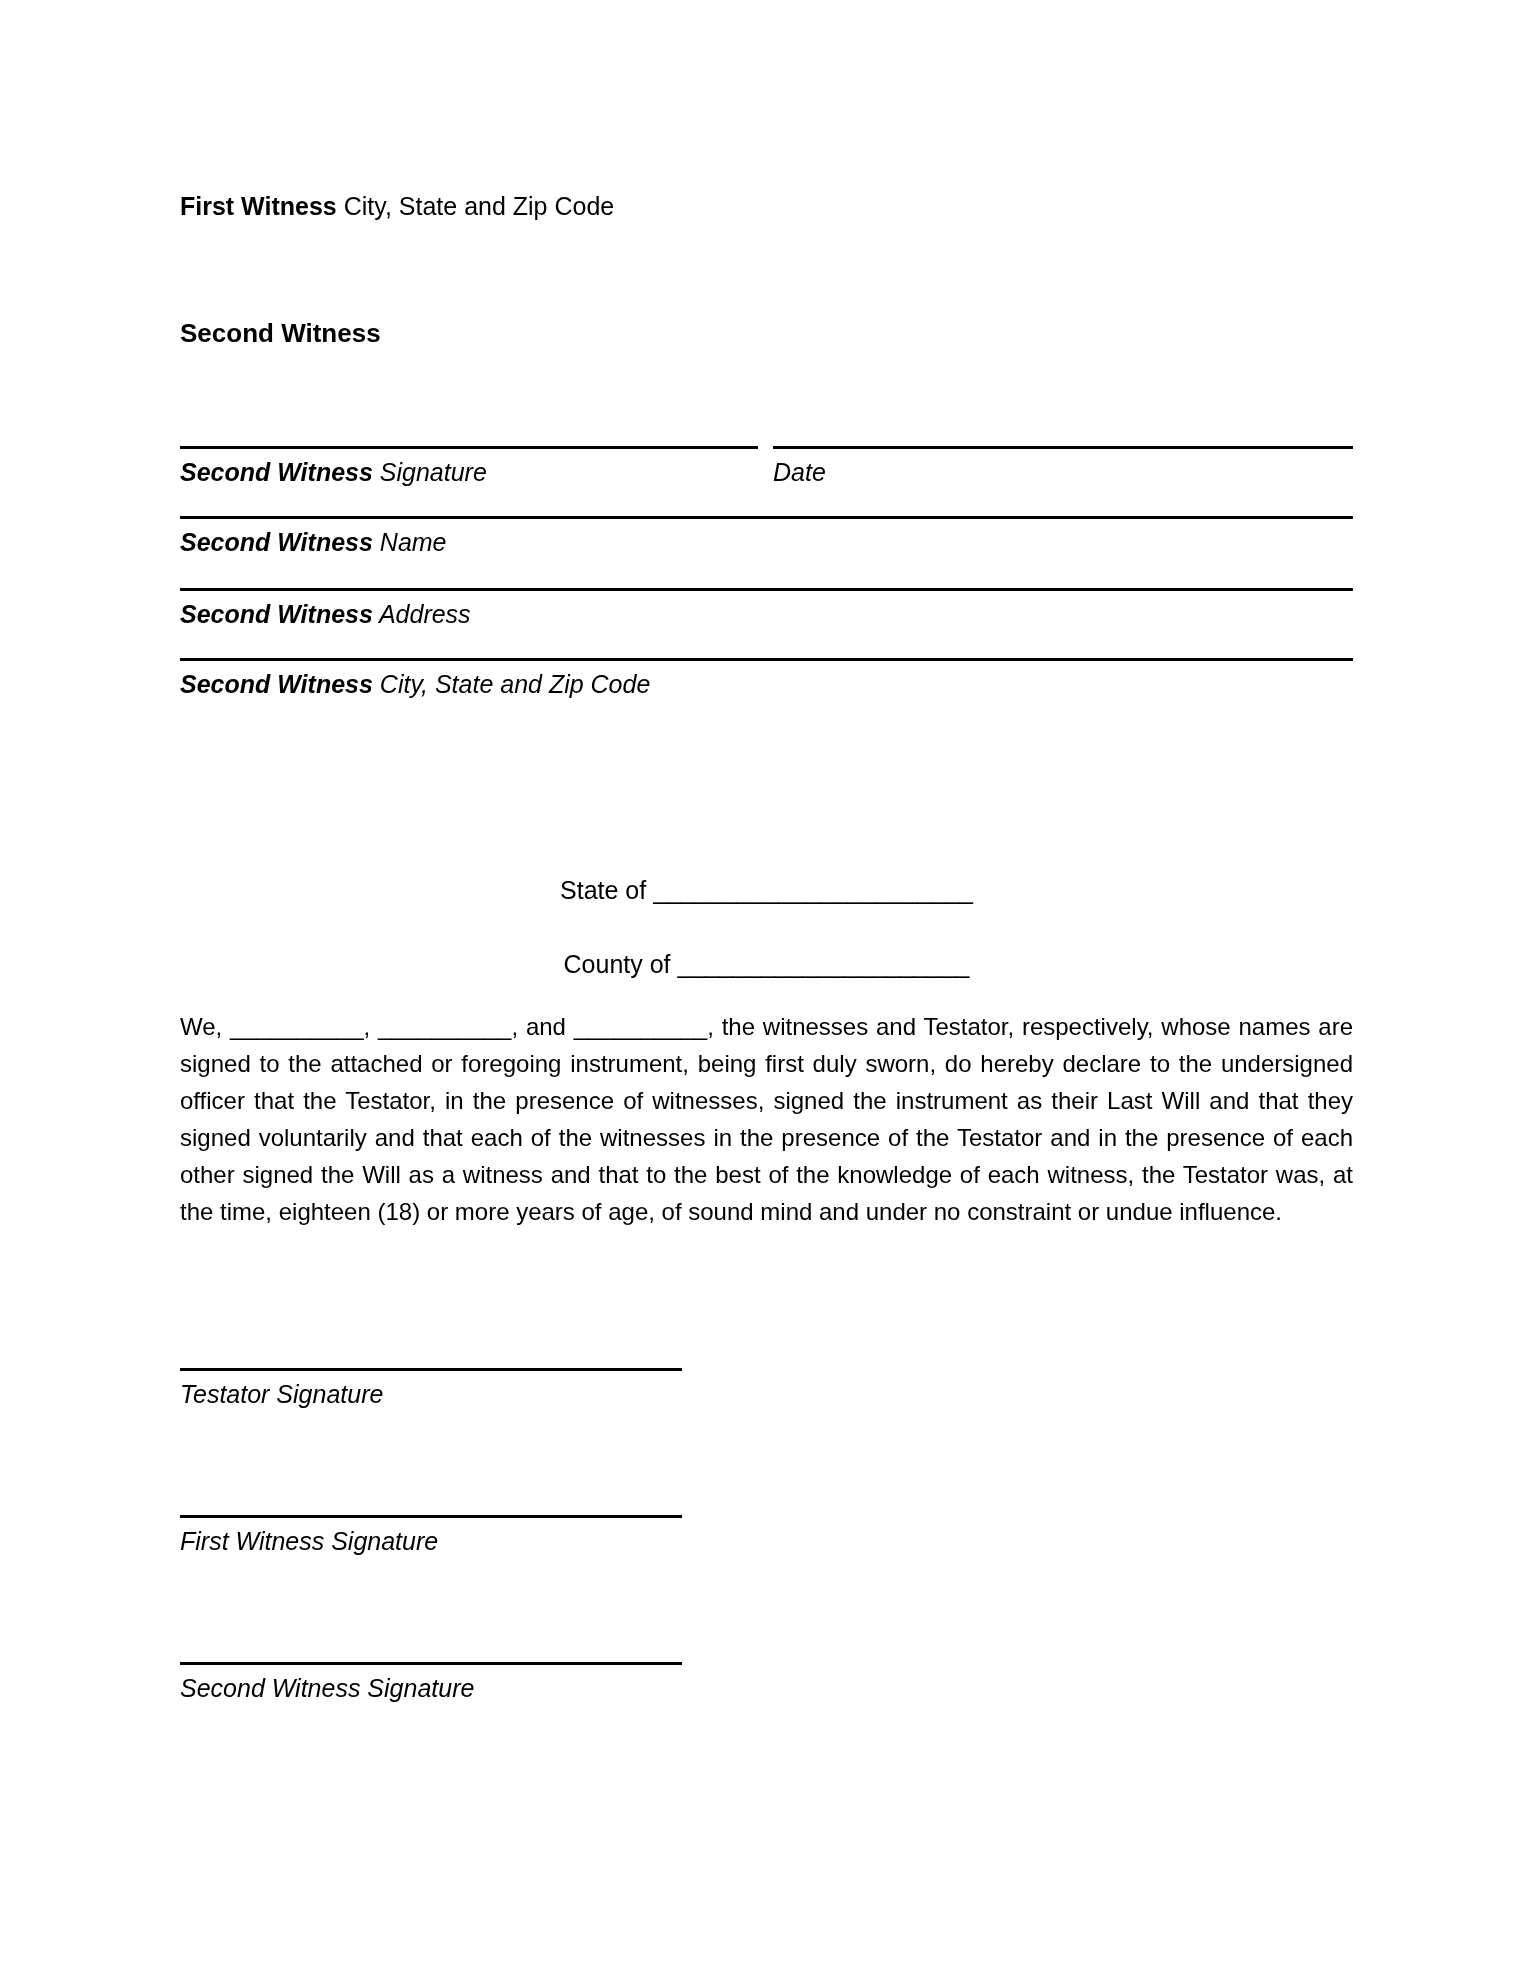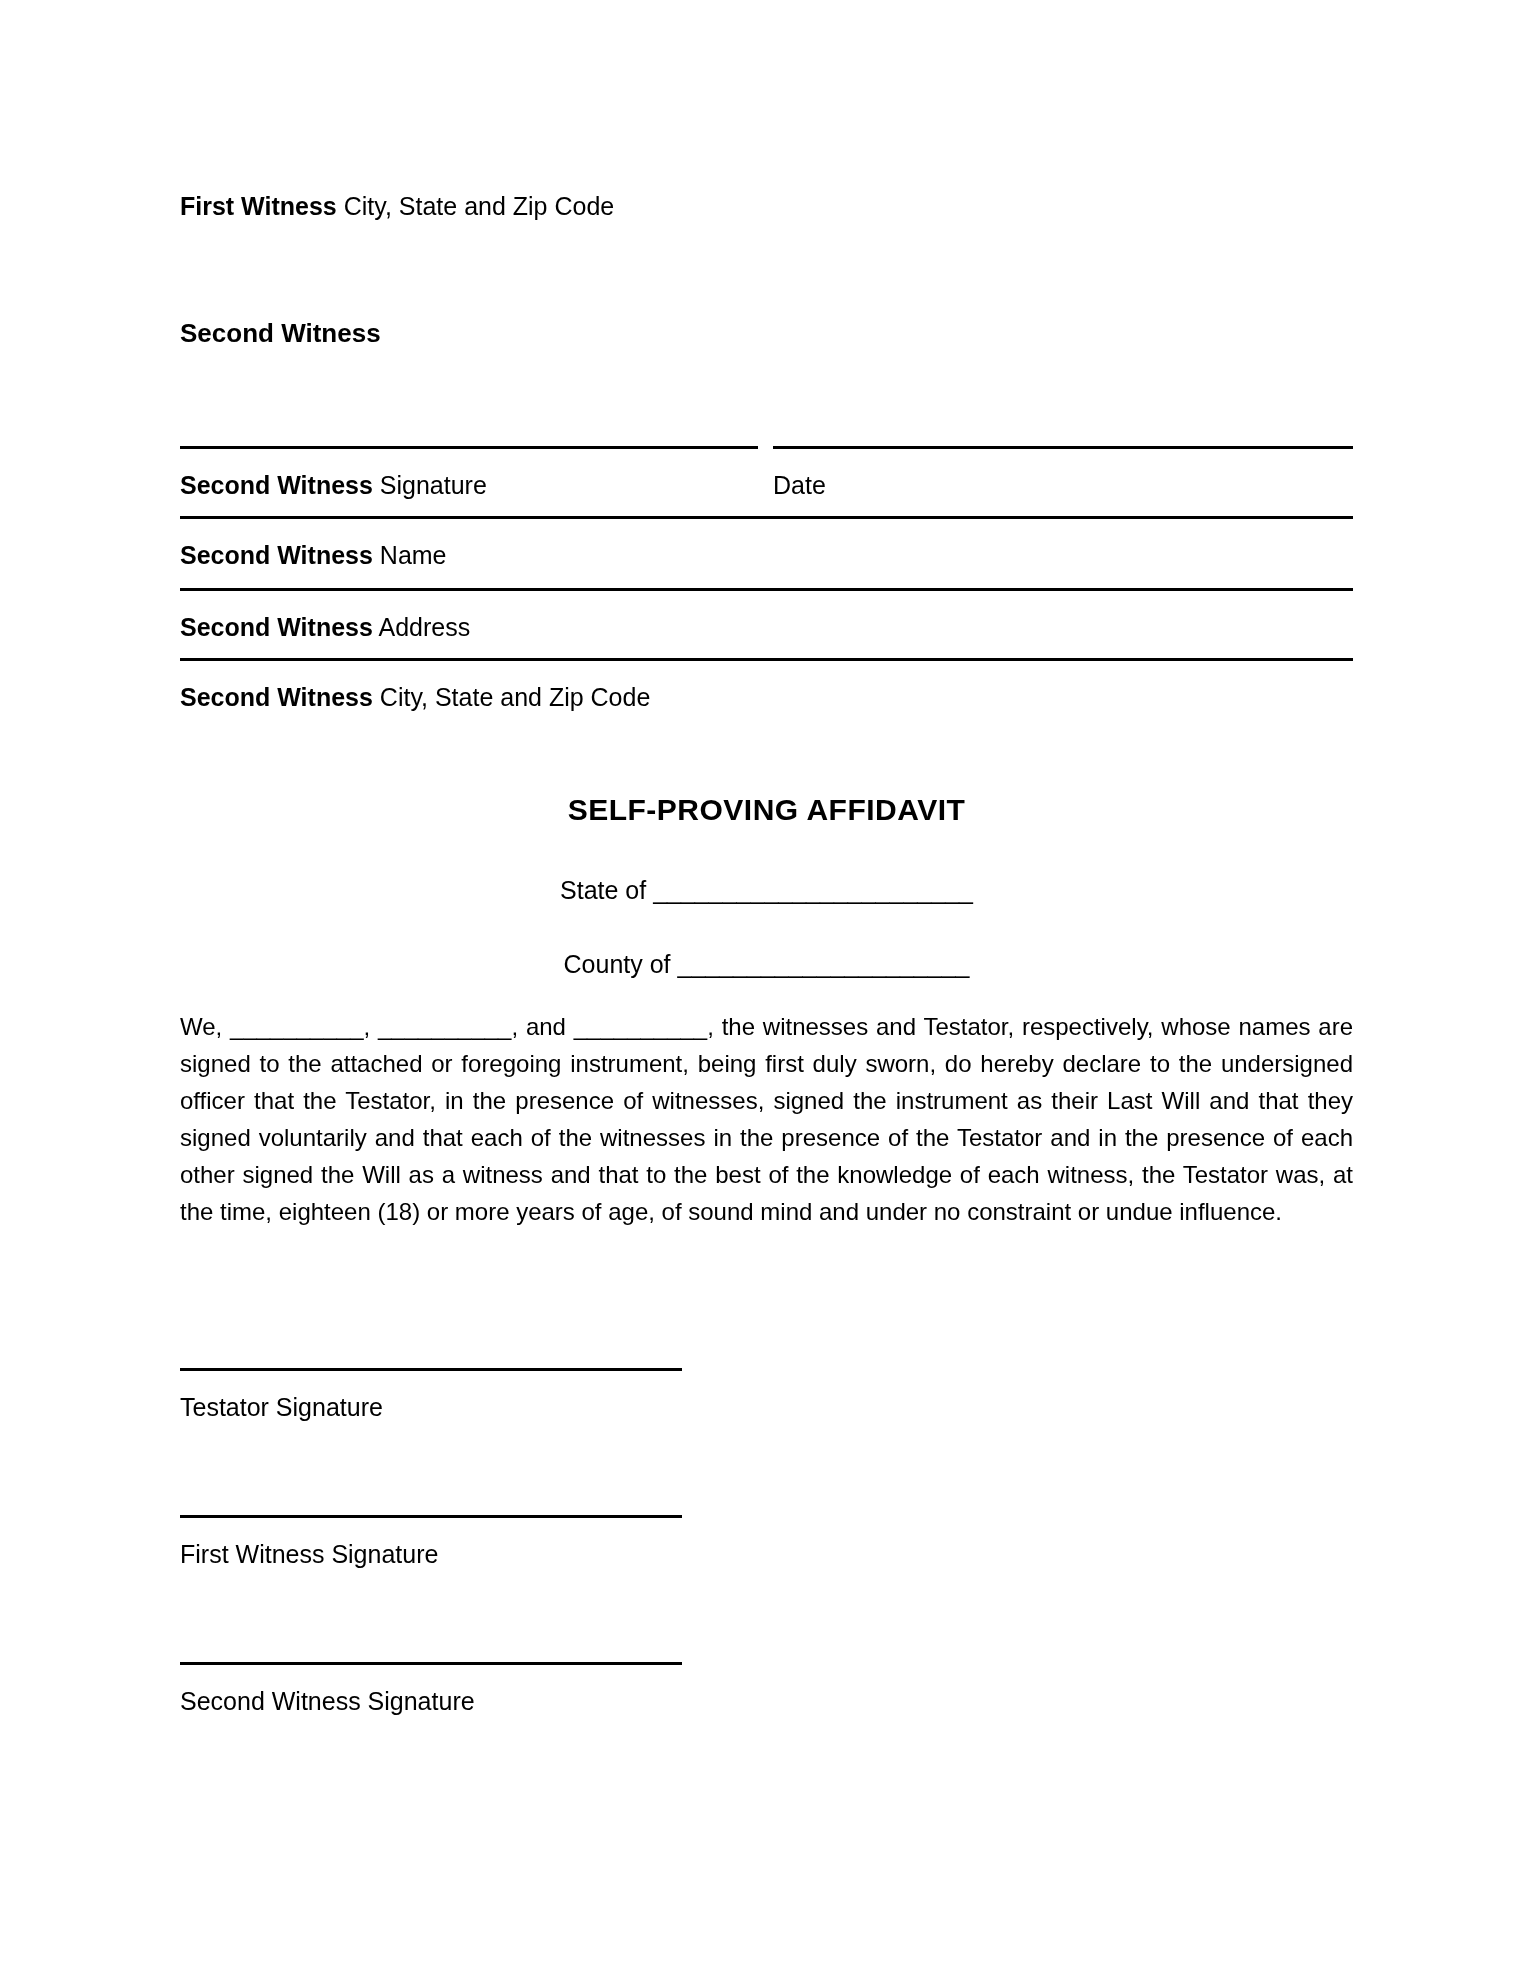--- a/index.html
+++ b/index.html
@@ -8,21 +8,21 @@
     width:1530px;height:1745px;
     background:#ffffff;
     color:#000000;
     font-family:"Liberation Sans", sans-serif;
     font-size:25px;
     overflow:hidden;
   }
   .abs{position:absolute;left:180px;width:1173px;}
   .b{font-weight:bold;}
   .rule{height:0;border-top:3px solid #000000;}
-  .flabel{margin-top:22px;white-space:nowrap;}
+  .flabel{margin-top:9px;white-space:nowrap;font-style:italic;}
   .heading{font-weight:bold;font-size:26px;}
   .split-row{display:flex;justify-content:space-between;}
   .split-row .col-left{width:578px;}
   .split-row .col-right{width:580px;}
   .title{font-weight:bold;font-size:30px;text-align:center;letter-spacing:.5px;}
   .blank-row{white-space:nowrap;text-align:center;}
   .blank-row .blank{letter-spacing:0;}
   .para{text-align:justify;line-height:37px;font-size:24px;}
   .sig-block{width:502px;}
 </style>
@@ -69,21 +69,20 @@
   </div>
 
   <div class="abs" style="top:658px;">
     <div class="rule"></div>
     <div class="flabel">
       <span class="b">Second Witness</span>
       <span>City, State and Zip Code</span>
     </div>
   </div>
 
-  <div class="abs title" style="top:793px;">SELF-PROVING AFFIDAVIT</div>
 
   <div class="abs blank-row" style="top:876px;">
     <span>State of</span>
     <span class="blank">_______________________</span>
   </div>
 
   <div class="abs blank-row" style="top:950px;">
     <span>County of</span>
     <span class="blank">_____________________</span>
   </div>

